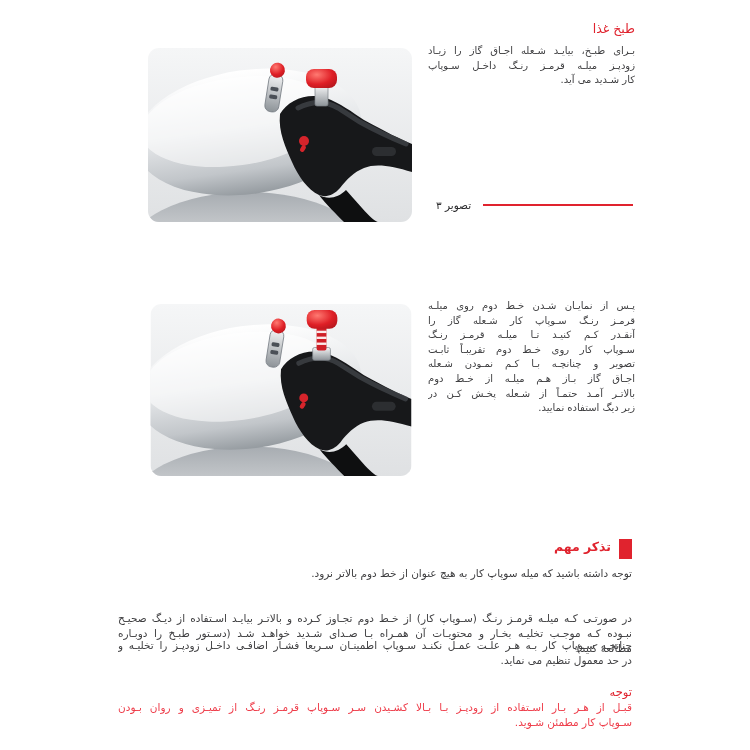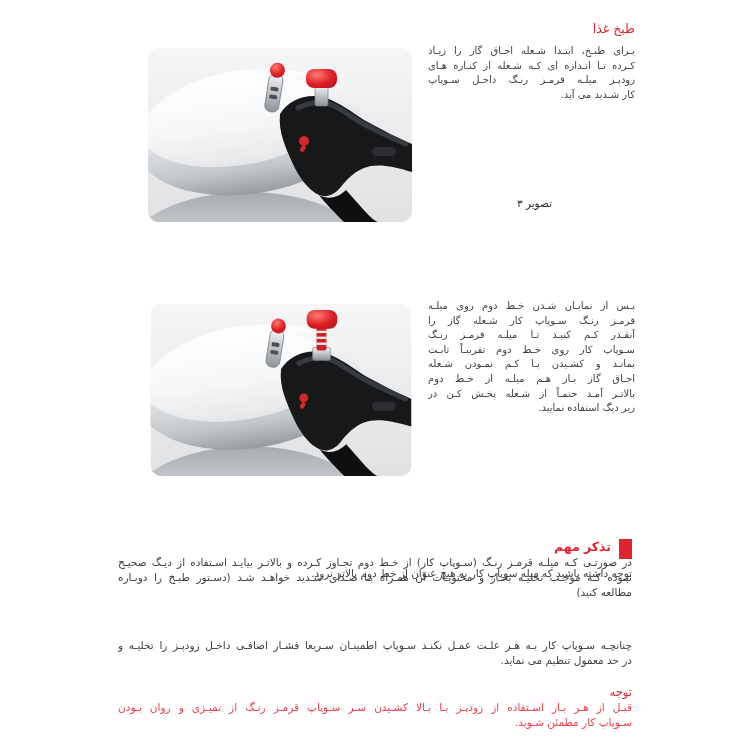--- a/index.html
+++ b/index.html
@@ -38,46 +38,45 @@
   .photo svg{display:block;width:100%;height:100%;}
   
   .fig-caption{
     position:absolute;left:436px;width:197px;height:16px;
     display:flex;align-items:center;direction:ltr;
   }
   .fig-caption .cap-label{
     font-size:10.5px;color:var(--caption);direction:rtl;white-space:nowrap;
   }
   .fig-caption .cap-line{flex:1;height:2.4px;background:var(--red);margin-left:12px;}
-  .caption3{top:197px;flex-direction:column;}
+  .caption3{top:197px;}
   .caption4{top:452px;}
   
   .notice-header{
     position:absolute;top:539px;right:118px;
     display:flex;align-items:flex-start;direction:rtl;gap:8px;
   }
   .notice-square{width:13px;height:20px;background:var(--red);}
   .notice-title{color:var(--red);font-weight:bold;font-size:12.5px;white-space:nowrap;}
   .para-bottom{right:118px;width:514px;font-size:10.5px;line-height:15.2px;}
   .notice-p1{top:566px;text-align:right;white-space:nowrap;}
-  .notice-p2{top:555px;}
+  .notice-p2{top:611px;}
   .notice-p3{top:638px;}
   .attention-heading{top:685px;right:118px;font-size:11.5px;}
   .attention-para{top:700px;color:var(--red-text);}
 </style>
 </head>
 <body>
 
 <div class="page">
 
   <div class="h-red heading-cooking">طبخ غذا</div>
 
   <div class="para para-top para1">
-      <div class="jline">بـرای طبـخ، ابتـدا شـعله اجـاق گاز را زیـاد</div>
-      <div class="jline">کـرده تـا انـدازه ای کـه شـعله از کنـاره هـای</div>
+      <div class="jline">بـرای طبـخ، بیایـد شـعله اجـاق گاز را زیـاد</div>
       <div class="jline">زودپـز میلـه قرمـز رنـگ داخـل سـوپاپ</div>
       <div class="jline last">کار شـدید می آید.</div>
     </div>
 
   <div class="photo photo1">
     <svg viewBox="0 0 264 174" xmlns="http://www.w3.org/2000/svg">
       <defs>
         <linearGradient id="pbgA" x1="0" y1="0" x2="0" y2="1">
           <stop offset="0" stop-color="#f5f6f7"></stop>
             <stop offset="1" stop-color="#dfe1e3"></stop>
@@ -141,21 +140,21 @@
   <div class="fig-caption caption3">
     <span class="cap-label">تصویر ۳</span>
     <span class="cap-line"></span>
   </div>
 
   <div class="para para-top para2">
       <div class="jline">پـس از نمایـان شـدن خـط دوم روی میلـه</div>
       <div class="jline">قرمـز رنـگ سـوپاپ کار  شـعله گاز را</div>
       <div class="jline">آنقـدر کـم کنیـد تـا میلـه قرمـز رنـگ</div>
       <div class="jline">سـوپاپ کار روی خـط دوم تقریبـاً ثابـت</div>
-      <div class="jline">بمانـد و کشـیدن بـا کـم نمـودن شـعله</div>
+      <div class="jline">تصویر و چنانچـه بـا کـم نمـودن شـعله</div>
       <div class="jline">اجـاق گاز بـاز هـم میلـه از خـط دوم</div>
       <div class="jline">بالاتـر آمـد حتمـاً از شـعله پخـش کـن در</div>
       <div class="jline last">زیر دیگ استفاده نمایید.</div>
     </div>
 
   <div class="photo photo2">
     <svg viewBox="0 0 264 174" xmlns="http://www.w3.org/2000/svg">
       <defs>
         <linearGradient id="pbgB" x1="0" y1="0" x2="0" y2="1">
           <stop offset="0" stop-color="#f5f6f7"></stop>

